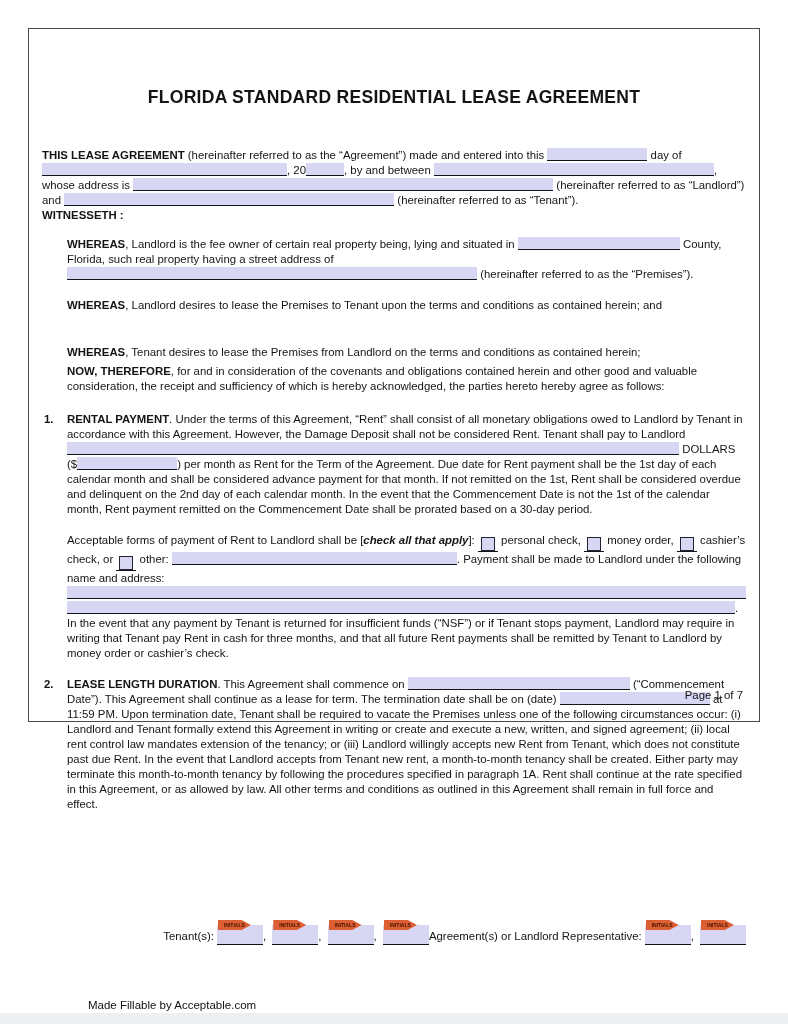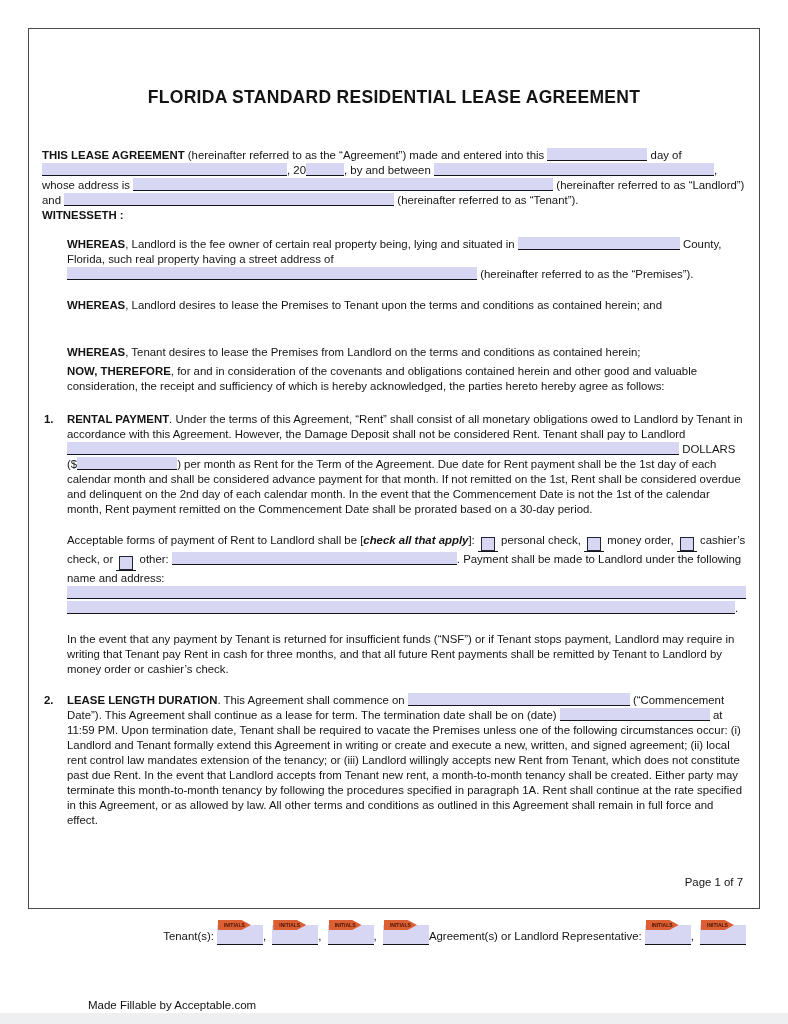--- a/index.html
+++ b/index.html
@@ -1,21 +1,21 @@
 <!DOCTYPE html>
 <html><head>
 <meta charset="utf-8">
 <style>
   html,body{margin:0;padding:0;}
   body{
     width:788px;height:1024px;position:relative;background:#ffffff;
     font-family:"Liberation Sans",sans-serif;color:#141414;overflow:hidden;
   }
   .page{
-    position:absolute;left:28px;top:28px;width:732px;height:881px;
+    position:absolute;left:28px;top:28px;width:732px;height:694px;
     box-sizing:border-box;border:1.5px solid var(--page-border,#4a4a4a);
     background:#fff;padding:57px 13px 0 13px;
   }
   .title{font-size:17.5px;font-weight:bold;text-align:center;letter-spacing:.3px;line-height:22px;}
   .para{font-size:11.4px;line-height:15px;margin:0;text-align:left;}
   .ind{margin-left:25px;}
   .item{position:relative;padding-left:25px;}
   .num{position:absolute;left:2px;top:0;font-weight:bold;}
   .field{
     display:inline-block;height:12px;background:var(--field-fill,#d7d7f4);
@@ -50,21 +50,21 @@
 
   <div id="doc-root">
       <div class="para " style="margin-top: 40px;"><b>THIS LEASE AGREEMENT</b><span> (hereinafter referred to as the “Agreement”) made and entered into this </span><span class="field" style="width: 100px;"></span><span> day of </span><span class="field" style="width: 245px;"></span><span>, 20</span><span class="field" style="width: 38px;"></span><span>, by and between </span><span class="field" style="width: 280px;"></span><span>, whose address is </span><span class="field" style="width: 420px;"></span><span> (hereinafter referred to as “Landlord”) and </span><span class="field" style="width: 330px;"></span><span> (hereinafter referred to as “Tenant”).</span></div>
       <div class="para " style=""><b>WITNESSETH :</b></div>
       <div class="para ind" style="margin-top: 14px;"><b>WHEREAS</b><span>, Landlord is the fee owner of certain real property being, lying and situated in </span><span class="field" style="width: 162px;"></span><span> County, Florida, such real property having a street address of </span><span class="field" style="width: 410px;"></span><span> (hereinafter referred to as the “Premises”).</span></div>
       <div class="para ind" style="margin-top: 16px;"><b>WHEREAS</b><span>, Landlord desires to lease the Premises to Tenant upon the terms and conditions as contained herein; and</span></div>
       <div class="para ind" style="margin-top: 32px;"><b>WHEREAS</b><span>, Tenant desires to lease the Premises from Landlord on the terms and conditions as contained herein;</span></div>
       <div class="para ind" style="margin-top: 4px;"><b>NOW, THEREFORE</b><span>, for and in consideration of the covenants and obligations contained herein and other good and valuable consideration, the receipt and sufficiency of which is hereby acknowledged, the parties hereto hereby agree as follows:</span></div>
       <div class="para item" style="margin-top: 18px;"><span class="num">1.</span><b>RENTAL PAYMENT</b><span>.  Under the terms of this Agreement, “Rent” shall consist of all monetary obligations owed to Landlord by Tenant in accordance with this Agreement.  However, the Damage Deposit shall not be considered Rent. Tenant shall pay to Landlord </span><span class="field" style="width: 612px;"></span><span> DOLLARS ($</span><span class="field" style="width: 100px;"></span><span>) per month as Rent for the Term of the Agreement. Due date for Rent payment shall be the 1st day of each calendar month and shall be considered advance payment for that month.  If not remitted on the 1st, Rent shall be considered overdue and delinquent on the 2nd day of each calendar month.  In the event that the Commencement Date is not the 1st of the calendar month, Rent payment remitted on the Commencement Date shall be prorated based on a 30-day period.</span></div>
       <div class="para ind" style="margin-top: 16px;"><span>Acceptable forms of payment of Rent to Landlord shall be [</span><b style="font-style: italic;">check all that apply</b><span>]: </span><span class="cbwrap"><span class="cb"></span></span><span> personal check, </span><span class="cbwrap"><span class="cb"></span></span><span> money order, </span><span class="cbwrap"><span class="cb"></span></span><span> cashier’s check, or </span><span class="cbwrap"><span class="cb"></span></span><span> other: </span><span class="field" style="width: 285px;"></span><span>.  Payment shall be made to Landlord under the following name and address: </span><span class="field" style="width: 679px;"></span><span class="field" style="width: 668px;"></span><span>.</span></div>
-      <div class="para ind" style="margin-top: 16px;"><span>In the event that any payment by Tenant is returned for insufficient funds (“NSF”) or if Tenant stops payment, Landlord may require in writing that Tenant pay Rent in cash for three months, and that all future Rent payments shall be remitted by Tenant to Landlord by money order or cashier’s check.</span></div>
+      <div class="para ind" style=""><span>In the event that any payment by Tenant is returned for insufficient funds (“NSF”) or if Tenant stops payment, Landlord may require in writing that Tenant pay Rent in cash for three months, and that all future Rent payments shall be remitted by Tenant to Landlord by money order or cashier’s check.</span></div>
       <div class="para item" style="margin-top: 16px;"><span class="num">2.</span><b>LEASE LENGTH DURATION</b><span>.  This Agreement shall commence on </span><span class="field" style="width: 222px;"></span><span> (“Commencement Date”). This Agreement shall continue as a lease for term. The termination date shall be on (date) </span><span class="field" style="width: 150px;"></span><span> at 11:59 PM. Upon termination date, Tenant shall be required to vacate the Premises unless one of the following circumstances occur: (i) Landlord and Tenant formally extend this Agreement in writing or create and execute a new, written, and signed agreement; (ii) local rent control law mandates extension of the tenancy; or (iii) Landlord willingly accepts new Rent from Tenant, which does not constitute past due Rent.  In the event that Landlord accepts from Tenant new rent, a month-to-month tenancy shall be created.  Either party may terminate this month-to-month tenancy by following the procedures specified in paragraph 1A. Rent shall continue at the rate specified in this Agreement, or as allowed by law. All other terms and conditions as outlined in this Agreement shall remain in full force and effect.</span></div>
     </div>
 
   <div class="sig-row">
     <div class="sig-left">
       <span>Tenant(s):</span><span id="tenant-inits"><span class="init"><span class="tag">INITIALS</span></span>,  <span class="init"><span class="tag">INITIALS</span></span>,  <span class="init"><span class="tag">INITIALS</span></span>,  <span class="init"><span class="tag">INITIALS</span></span></span>
     </div>
     <div>
       <span>Agreement(s) or Landlord Representative:</span><span id="landlord-inits"><span class="init"><span class="tag">INITIALS</span></span>,  <span class="init"><span class="tag">INITIALS</span></span></span>
     </div>

